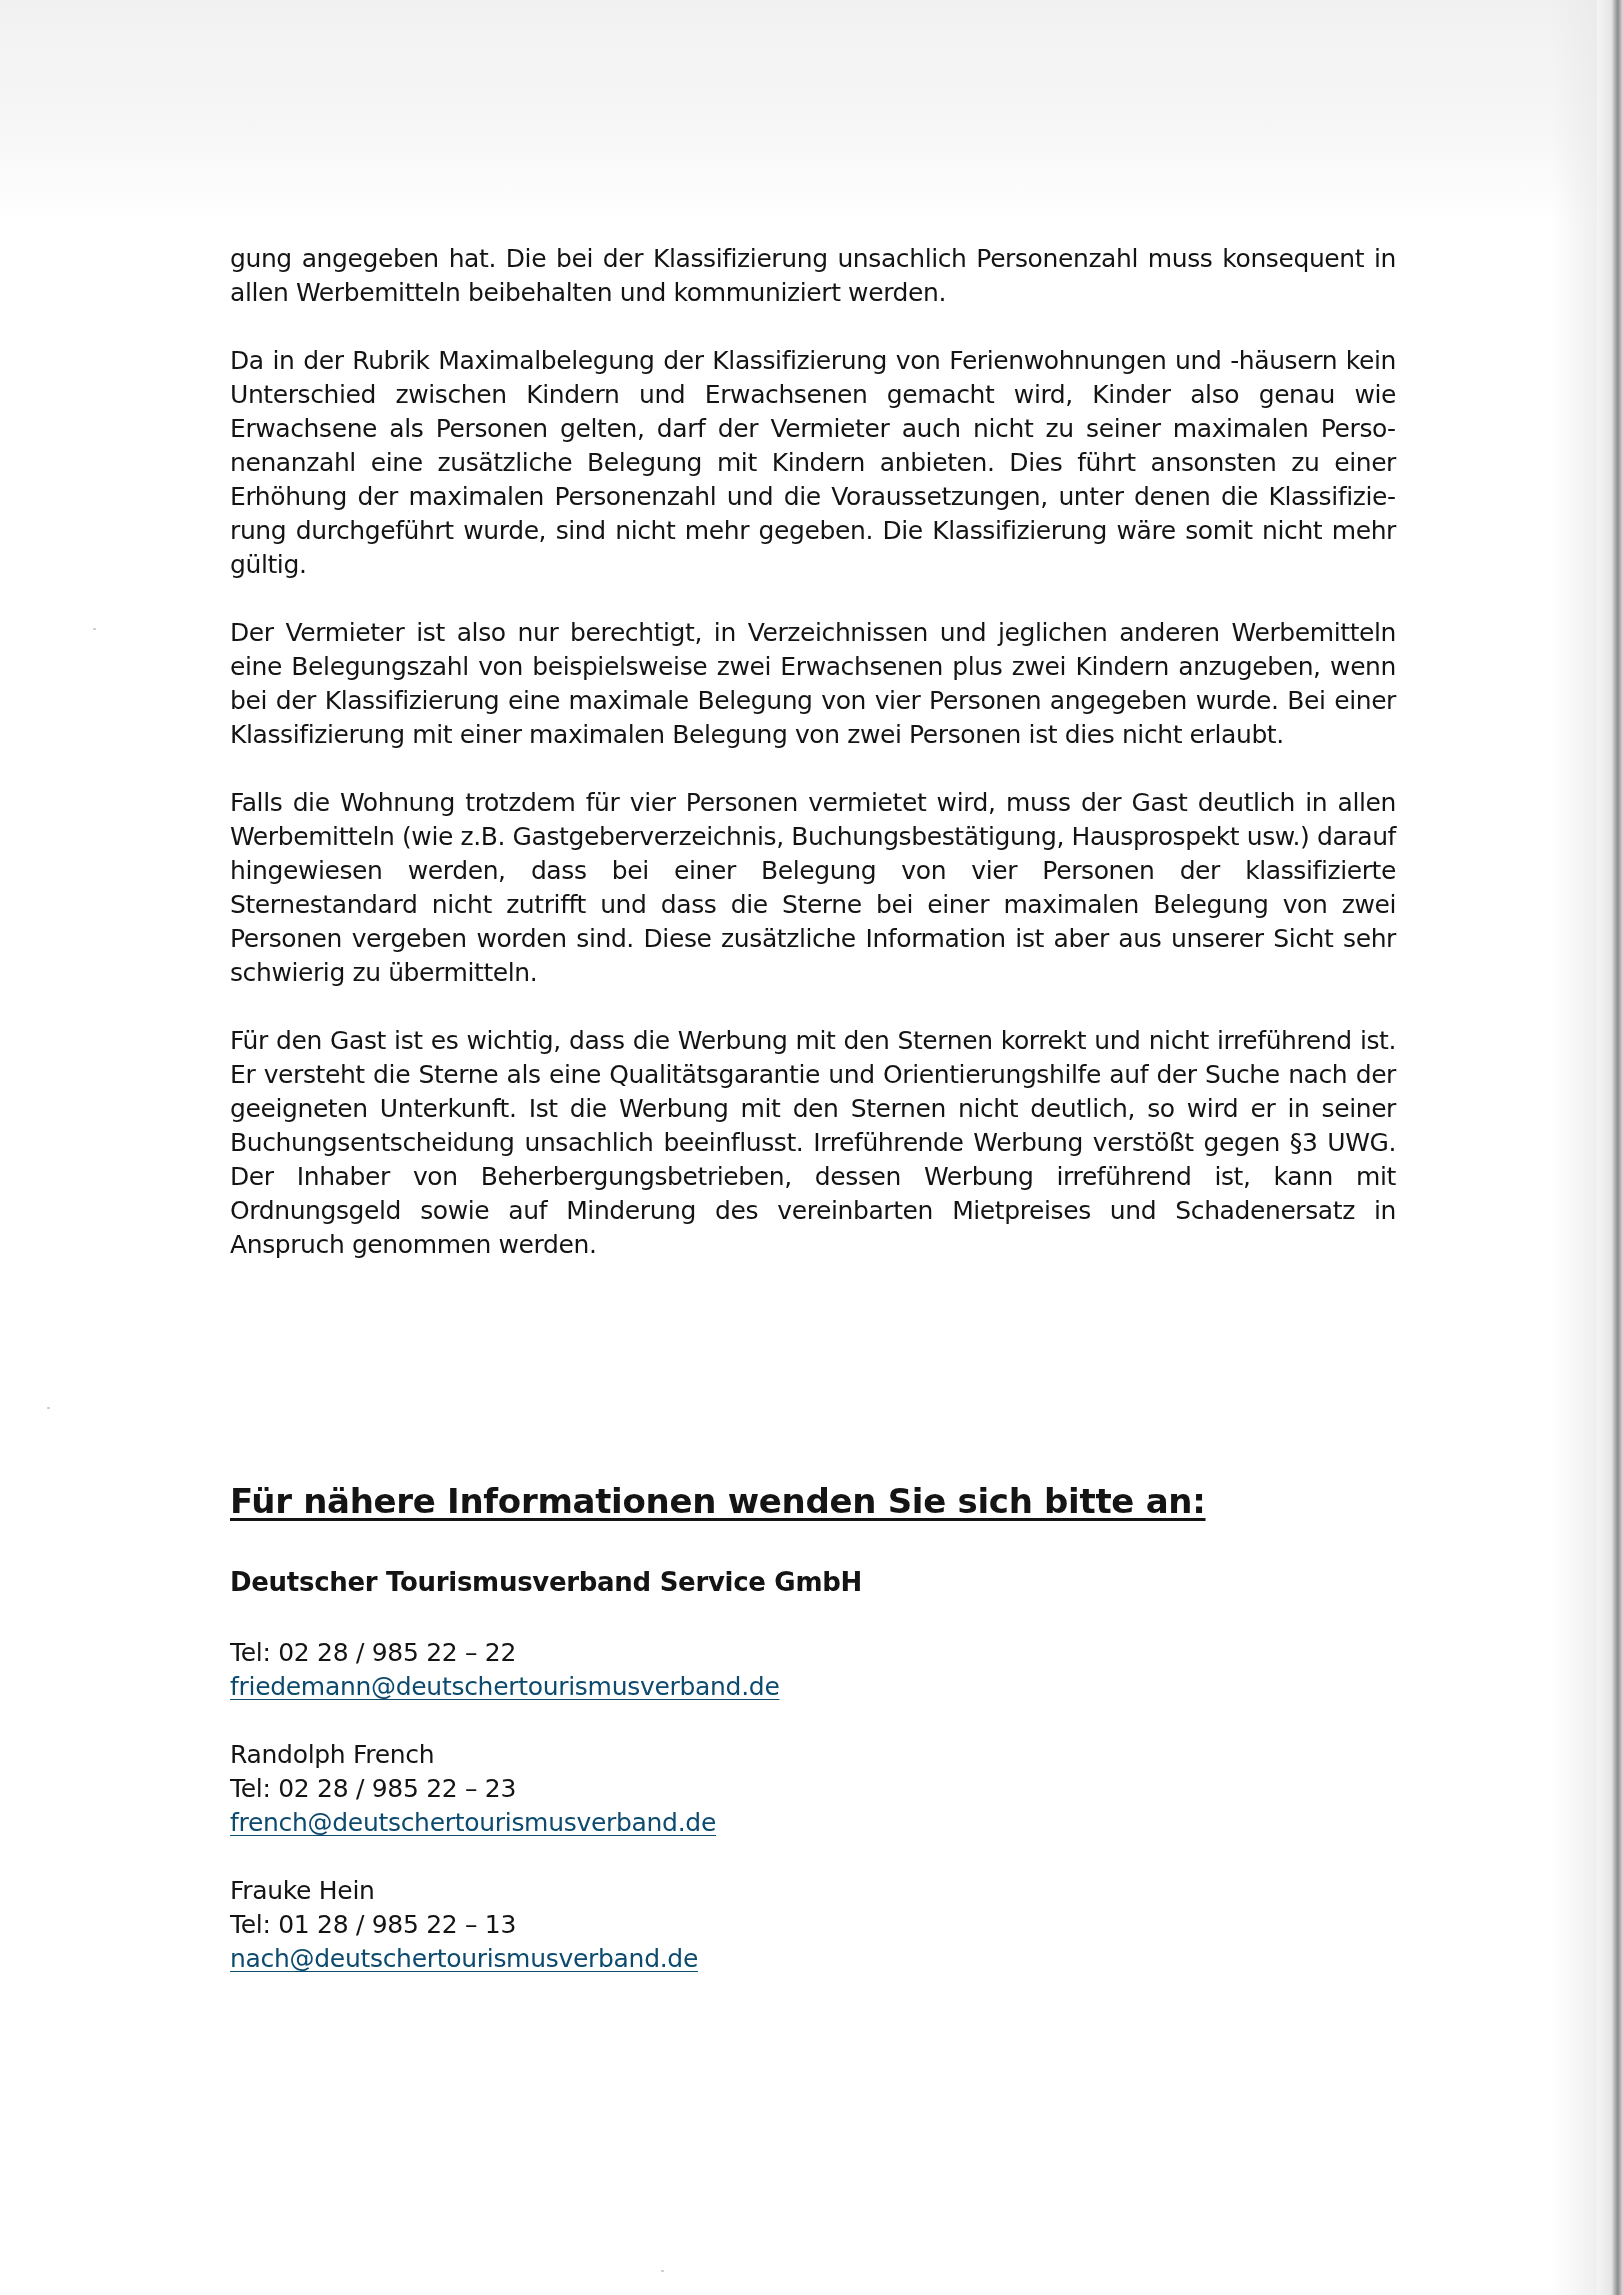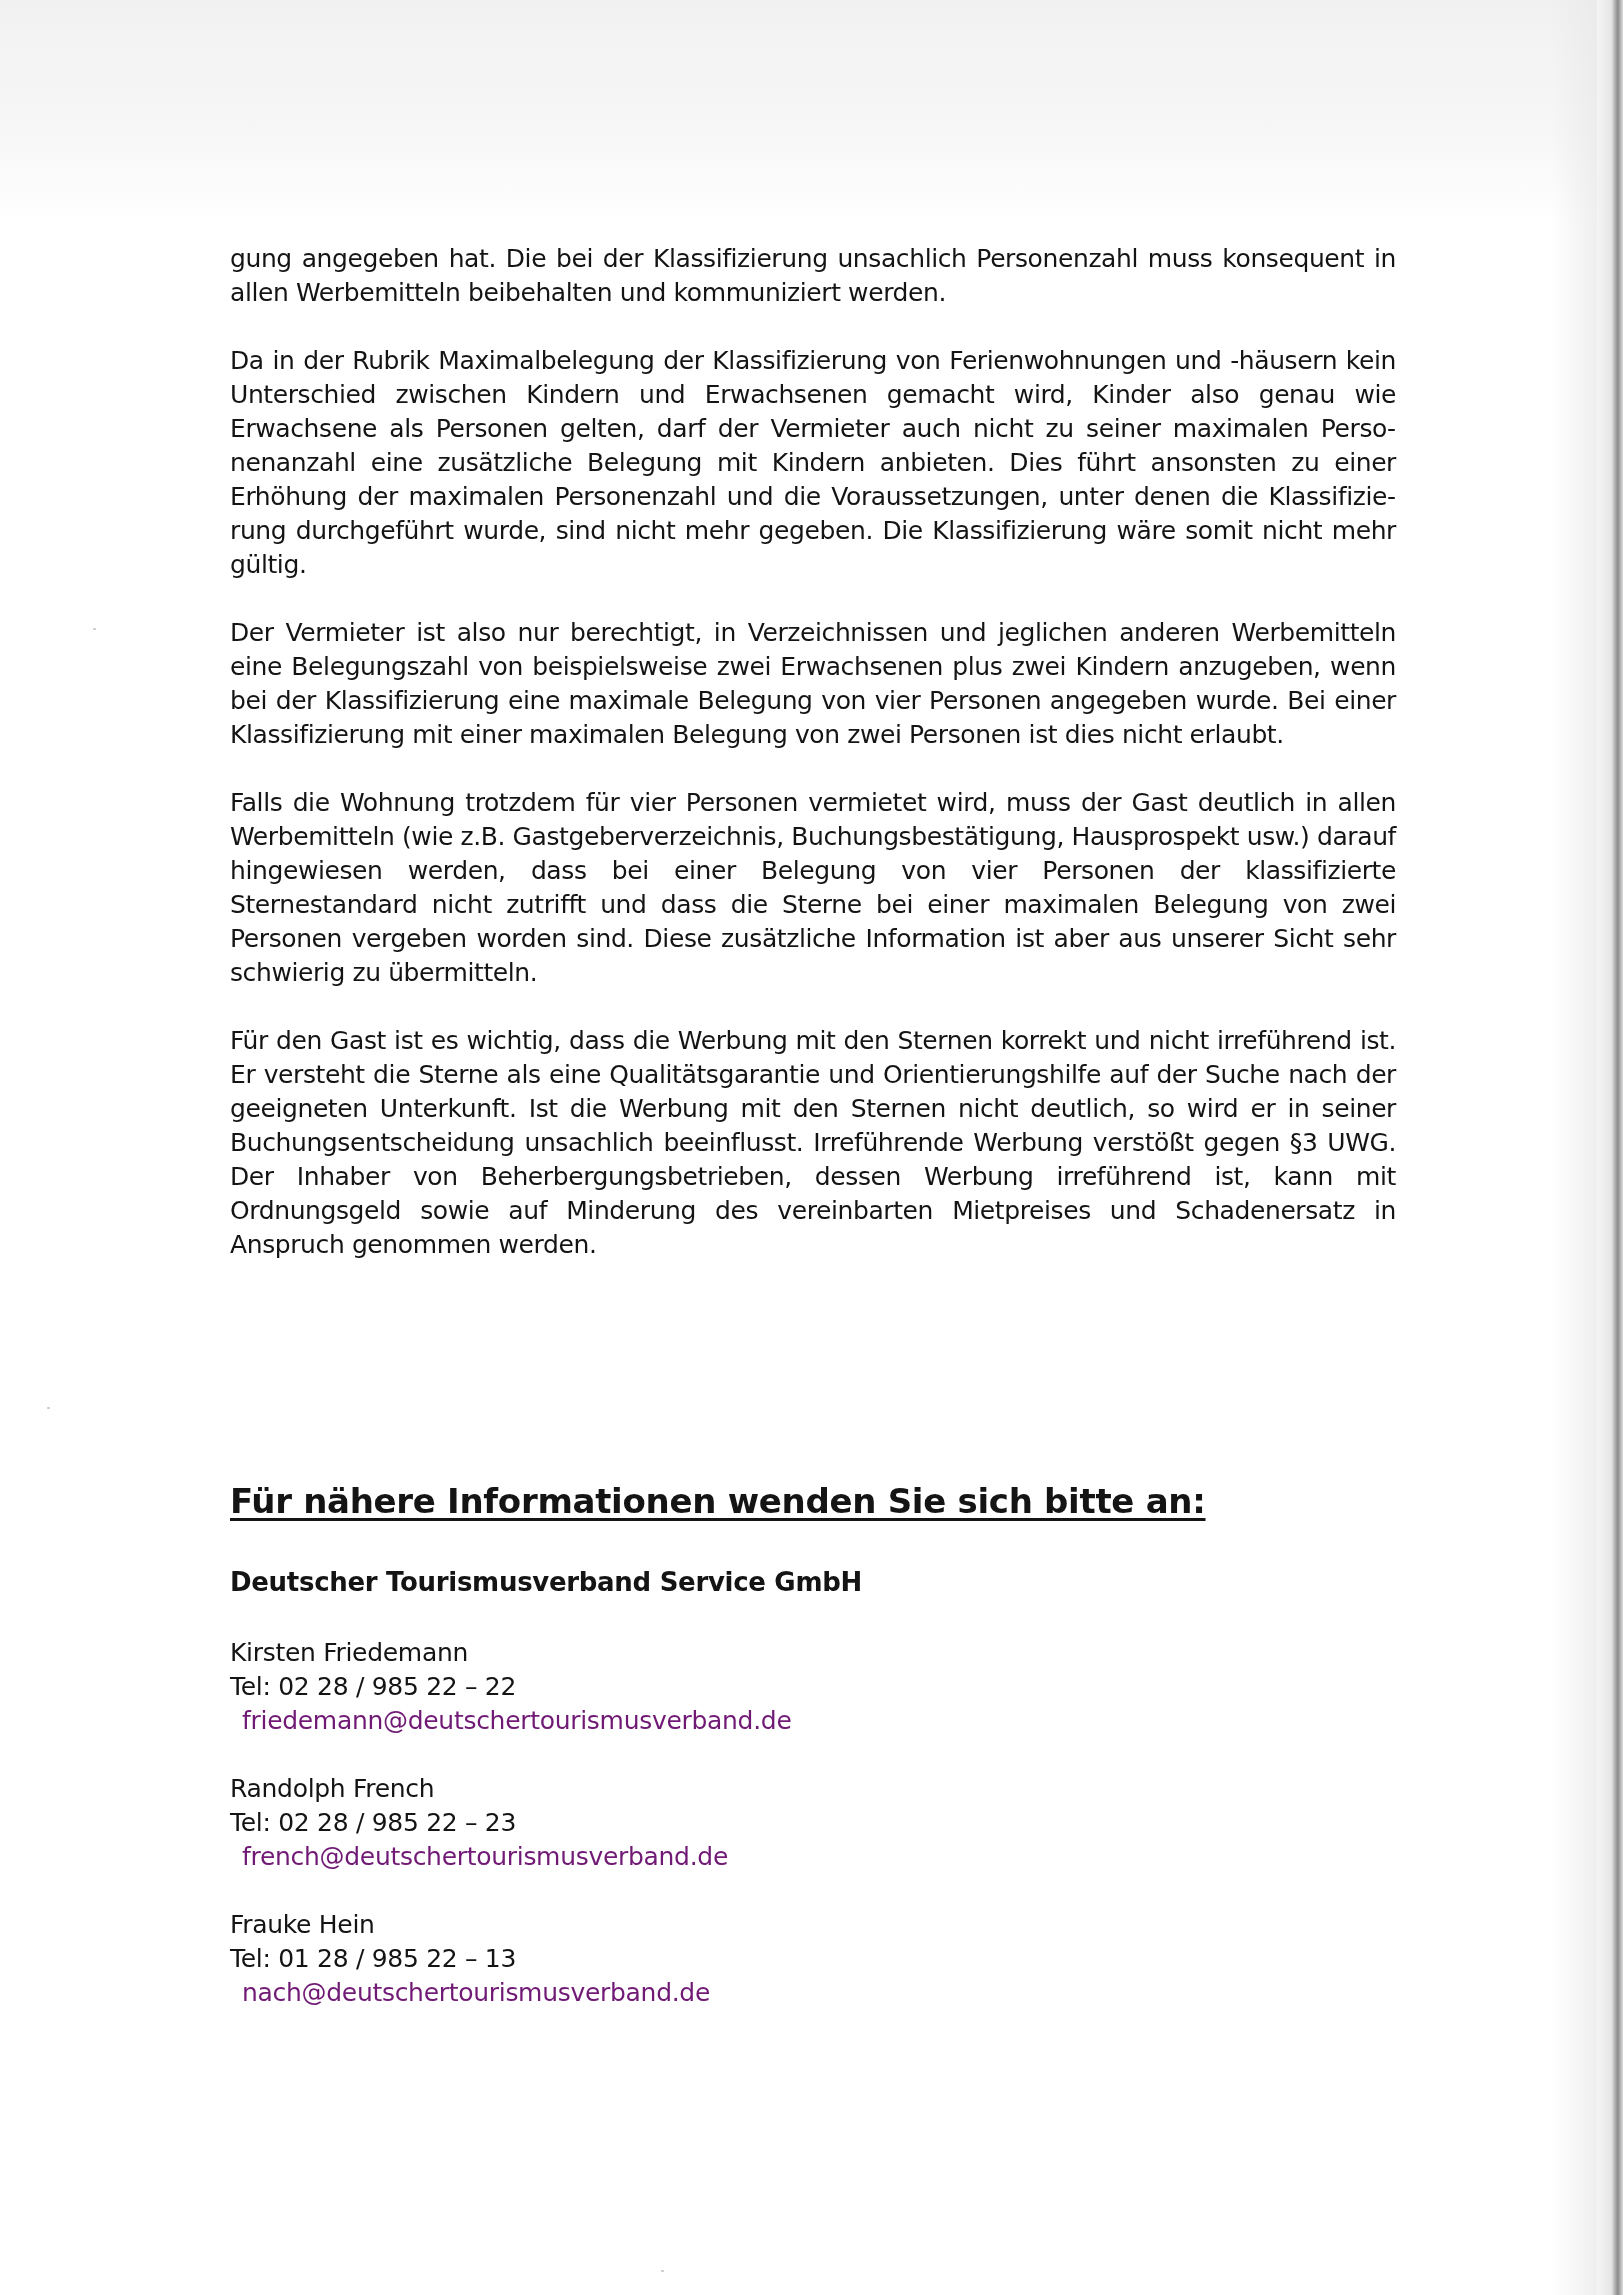--- a/index.html
+++ b/index.html
@@ -42,22 +42,22 @@
     font-size: 26px; font-weight: bold; letter-spacing: -0.3px; margin: 0;
   }
   .contacts {
     position: absolute; left: 230px; top: 1636px;
   }
   .contact {
     font-size: 25px; line-height: 34px; letter-spacing: -0.3px;
     margin-bottom: 34px;
   }
   .contact a {
-    color: #701a75; 
-    text-decoration-thickness: 1.3px; text-underline-offset: 3.9px; margin-left: 12px;
+    color: #0c4a6e; text-decoration: underline;
+    text-decoration-thickness: 1.3px; text-underline-offset: 3.9px;
   }
 </style>
 </head>
 <body>
 
 <div class="scan-top"></div>
 <div class="scan-right-shade"></div>
 <div class="scan-right-edge"></div>
 <div class="speck" style="left:93px; top:628px;"></div>
 <div class="speck" style="left:47px; top:1407px;"></div>
@@ -69,21 +69,20 @@
   <p class="para">Der Vermieter ist also nur berechtigt, in Verzeichnissen und jeglichen anderen Werbemitteln eine Belegungszahl von beispielsweise zwei Erwachsenen plus zwei Kindern anzugeben, wenn bei der Klassifizierung eine maximale Belegung von vier Personen angegeben wurde. Bei einer Klassifizierung mit einer maximalen Belegung von zwei Personen ist dies nicht er­laubt.</p>
   <p class="para">Falls die Wohnung trotzdem für vier Personen vermietet wird, muss der Gast deutlich in allen Werbemitteln (wie z.B. Gastgeberverzeichnis, Buchungsbestätigung, Hausprospekt usw.) darauf hingewiesen werden, dass bei einer Belegung von vier Personen der klassifizierte Sternestandard nicht zutrifft und dass die Sterne bei einer maximalen Belegung von zwei Personen vergeben worden sind. Diese zusätzliche Information ist aber aus unserer Sicht sehr schwierig zu übermitteln.</p>
   <p class="para">Für den Gast ist es wichtig, dass die Werbung mit den Sternen korrekt und nicht irreführend ist. Er versteht die Sterne als eine Qualitätsgarantie und Orientierungshilfe auf der Suche nach der geeigneten Unterkunft. Ist die Werbung mit den Sternen nicht deutlich, so wird er in seiner Buchungsentscheidung unsachlich beeinflusst. Irreführende Werbung verstößt ge­gen §3 UWG. Der Inhaber von Beherbergungsbetrieben, dessen Werbung irreführend ist, kann mit Ordnungsgeld sowie auf Minderung des vereinbarten Mietpreises und Schadener­satz in Anspruch genommen werden.</p>
 </main>
 
 <h2 class="contact-heading">Für nähere Informationen wenden Sie sich bitte an:</h2>
 <h3 class="org-name">Deutscher Tourismusverband Service GmbH</h3>
 
 <section class="contacts">
   <div class="contact">
-    <div>Kirsten Friedemann</div>
     <div>Tel: 02 28 / 985 22 – 22</div>
     <div><a>friedemann@deutschertourismusverband.de</a></div>
   </div>
   <div class="contact">
     <div>Randolph French</div>
     <div>Tel: 02 28 / 985 22 – 23</div>
     <div><a>french@deutschertourismusverband.de</a></div>
   </div>
   <div class="contact">
     <div>Frauke Hein</div>

